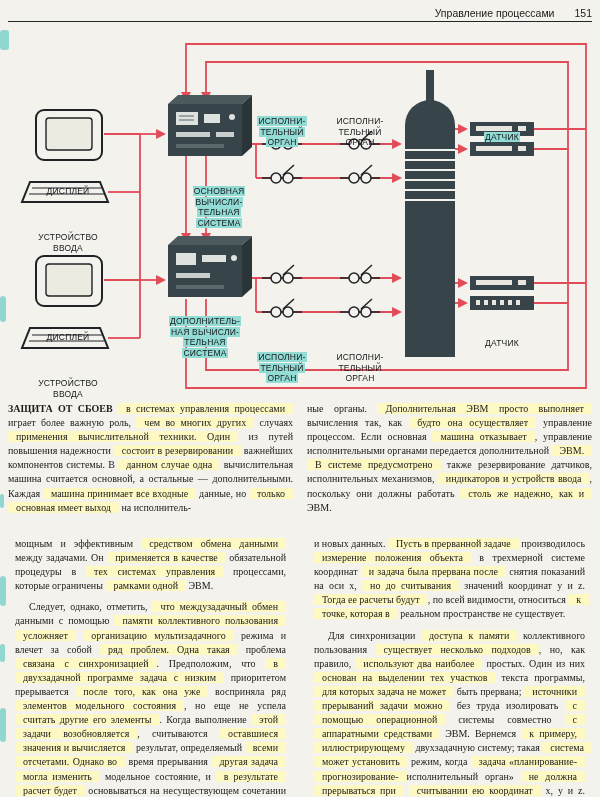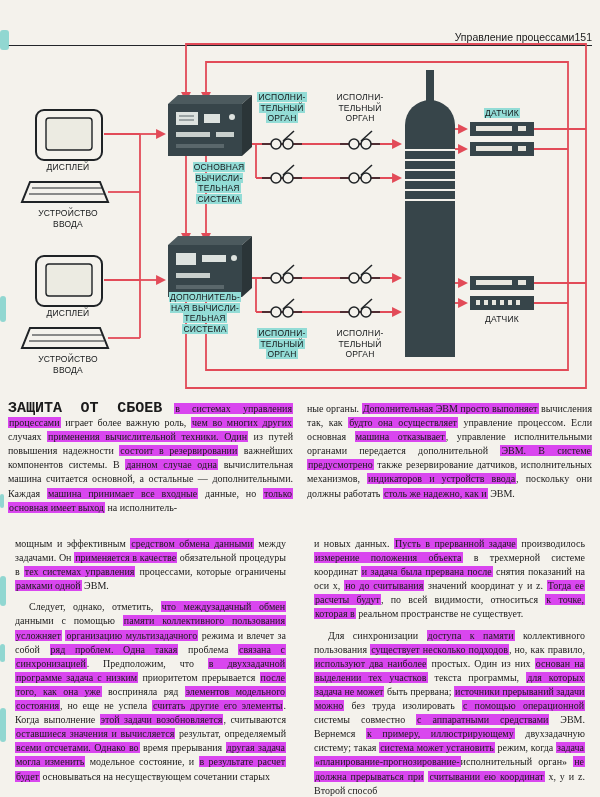--- a/index.html
+++ b/index.html
@@ -5,49 +5,49 @@
   html,body{margin:0;padding:0;background:#888;}
   .page{
     position:relative;width:600px;height:797px;overflow:hidden;
     background:#f4f2ec;color:#1b1b1b;
     font-family:"Liberation Serif","DejaVu Serif",serif;
   }
   
   .header{
     position:absolute;top:3px;left:8px;right:8px;height:16px;
     border-bottom:1.5px solid #23262a;
-    display:flex;justify-content:flex-end;align-items:flex-end;
+    display:flex;justify-content:flex-end;align-items:flex-end;gap:20px;
     font-family:"Liberation Sans","DejaVu Sans",sans-serif;
-    font-size:10.5px;padding-bottom:2px;margin-top:24px;
+    font-size:10.5px;padding-bottom:2px;
   }
   .header .pageno{font-weight:normal;}
   
   .diagram{position:absolute;top:22px;left:0;width:600px;height:378px;}
   .diagram svg{position:absolute;top:0;left:0;}
   .lab{
     position:absolute;text-align:center;
     font-family:"Liberation Sans","DejaVu Sans",sans-serif;
-    font-size:8.5px;line-height:10.5px;color:#15181a;letter-spacing:.2px;
+    font-size:8.5px;line-height:10.5px;color:#15181a;letter-spacing:.2px;margin-top:24px;
   }
   .lab-in{white-space:pre-line;}
   .hl-lab .lab-in{background:#93dcd6;box-decoration-break:clone;-webkit-box-decoration-break:clone;padding:0 1px;}
   
   .text-area{
     position:absolute;top:402px;left:8px;width:584px;
     display:grid;grid-template-columns:285px 285px;column-gap:14px;
   }
   .cap{height:128px;overflow:hidden;}
   .para{
     margin:0;font-size:10px;line-height:14.1px;text-align:justify;
   }
   .para.indent{text-indent:14px;}
   .para + .para.indent{margin-top:0;}
   .bodyblock .para{margin:7px;}
-  b.lead{font-family:Liberation Mono, monospace;font-size:15px;}
-  .hl{background:#d946ef;padding:0 1px;box-decoration-break:clone;-webkit-box-decoration-break:clone;}
+  b.lead{font-family:Liberation Serif, serif;font-size:10px;}
+  .hl{background:#fef9c3;padding:0 8px;box-decoration-break:clone;-webkit-box-decoration-break:clone;}
   
   .smudge{position:absolute;background:#7fd2cc;opacity:.85;border-radius:3px;}
   .sm1{left:0;top:30px;width:9px;height:20px;}
   .sm2{left:0;top:296px;width:6px;height:26px;}
   .sm3{left:0;top:494px;width:4px;height:14px;}
   .sm4{left:0;top:576px;width:6px;height:30px;}
   .sm5{left:0;top:644px;width:5px;height:18px;}
   .sm6{left:0;top:708px;width:6px;height:34px;}
 </style>
 </head>

